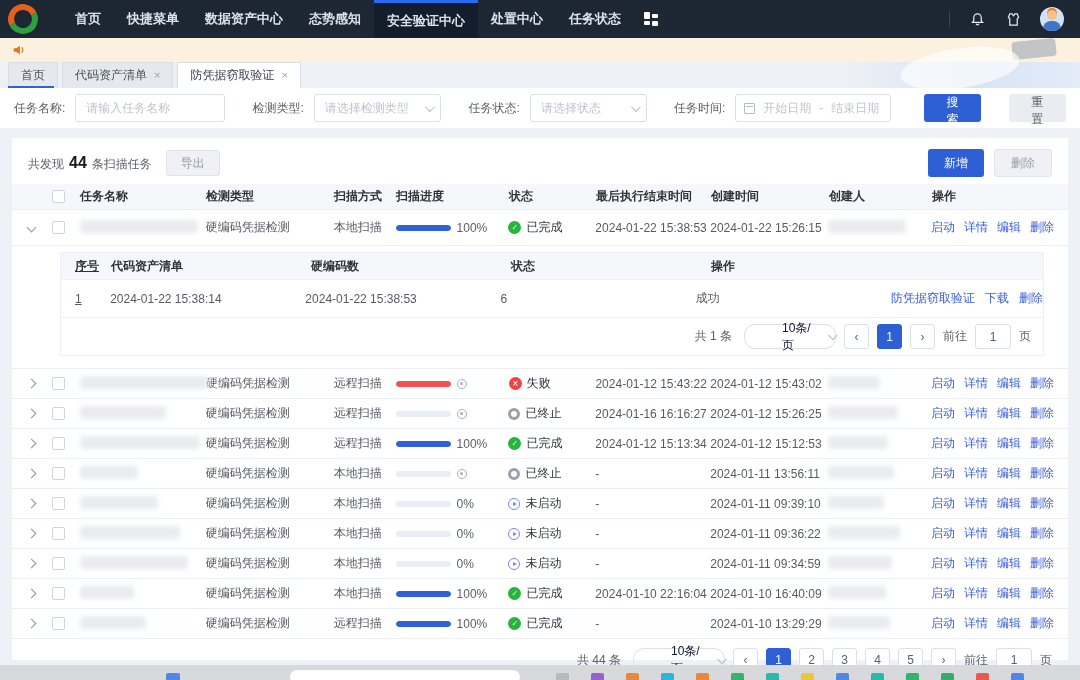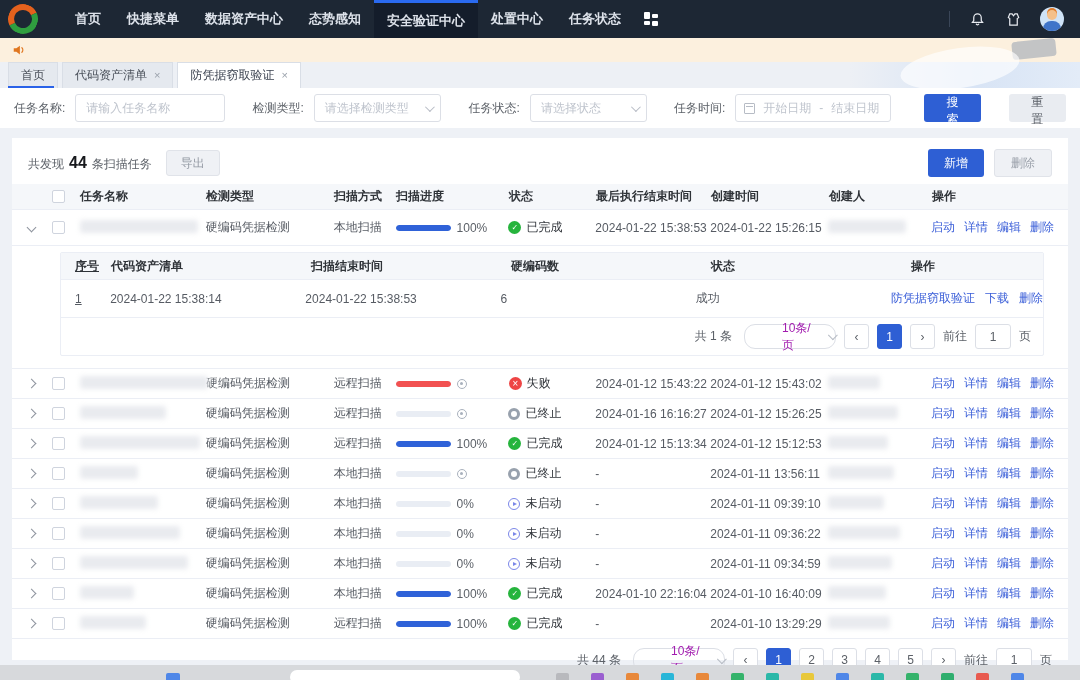--- a/index.html
+++ b/index.html
@@ -109,21 +109,21 @@
   .expand-area { background:#fff; border-bottom:1px solid #ebeef5; padding:6px 24px 12px 48px; }
   .sub { border:1px solid #ebeef5; border-radius:2px; width:984px; }
   .sub-head, .sub-row { display:flex; align-items:center; font-size:12px; }
   .sub-head { height:26px; background:#f5f7fa; color:#2f3338; font-weight:bold; }
   .sub-row { height:38px; color:#565b63; border-top:1px solid #ebeef5; }
   .s-idx{ width:50px; padding-left:14px;text-decoration:underline; } .s-c{ width:200px; } .s-ops{ flex:1; display:flex; gap:10px; }
   .sub-pager { height:38px; display:flex; align-items:center; justify-content:flex-end; gap:8px; padding-right:12px; border-top:1px solid #ebeef5; }
 
   
   .pg-total { font-size:12px; color:#5c6168; margin-right:4px; }
-  .pg-size { width:92px; height:25px; border:1px solid #dcdfe6; border-radius:11px; display:flex; align-items:center; justify-content:center; gap:8px; font-size:12px; color:#a21caf; cursor:pointer;padding-left:37px; }
+  .pg-size { width:92px; height:25px; border:1px solid #dcdfe6; border-radius:11px; display:flex; align-items:center; justify-content:center; gap:8px; font-size:12px; color:#0f172a; cursor:pointer;padding-left:37px; }
   .pg-btn { min-width:25px; height:25px; border:1px solid #dcdfe6; border-radius:3px; background:#fff; display:flex; align-items:center; justify-content:center; font-size:12px; color:#5c6168; cursor:pointer; }
   .pg-btn.active { background:#2e5fd4; border-color:#2e5fd4; color:#fff; }
   .pg-arrow { font-size:12px; color:#5c6168; }
   .pg-goto { font-size:12px; color:#5c6168; }
   .pg-input { width:36px; height:25px; border:1px solid #dcdfe6; border-radius:3px; text-align:center; font-size:12px; color:#5c6168; outline:none; }
   .main-pager { height:42px; display:flex; align-items:center; justify-content:flex-end; gap:8px; padding-right:16px; }
 
   
   .taskbar { position:absolute; left:0; bottom:0; width:1080px; height:15px; background:#d7d9dc; display:flex; align-items:flex-end; overflow:hidden; }
   .tb-pill { position:absolute; left:290px; bottom:-4px; width:230px; height:14px; border-radius:7px; background:#fff; }
@@ -283,21 +283,20 @@
       <a class="link">删除</a>
     </span>
   </div>
 </div>
 
   <div class="expand-area">
     <div class="sub">
       <div class="sub-head">
         <span class="s-idx">序号</span>
         <span class="s-c">代码资产清单</span>
-        <span class="s-c">扫描结束时间</span>
         <span class="s-c">硬编码数</span>
         <span class="s-c">状态</span>
         <span class="s-ops">操作</span>
       </div>
       <div class="sub-row">
         <span class="s-idx">1</span>
         <span class="s-c">2024-01-22 15:38:14</span>
         <span class="s-c">2024-01-22 15:38:53</span>
         <span class="s-c">6</span>
         <span class="s-c">成功</span>

